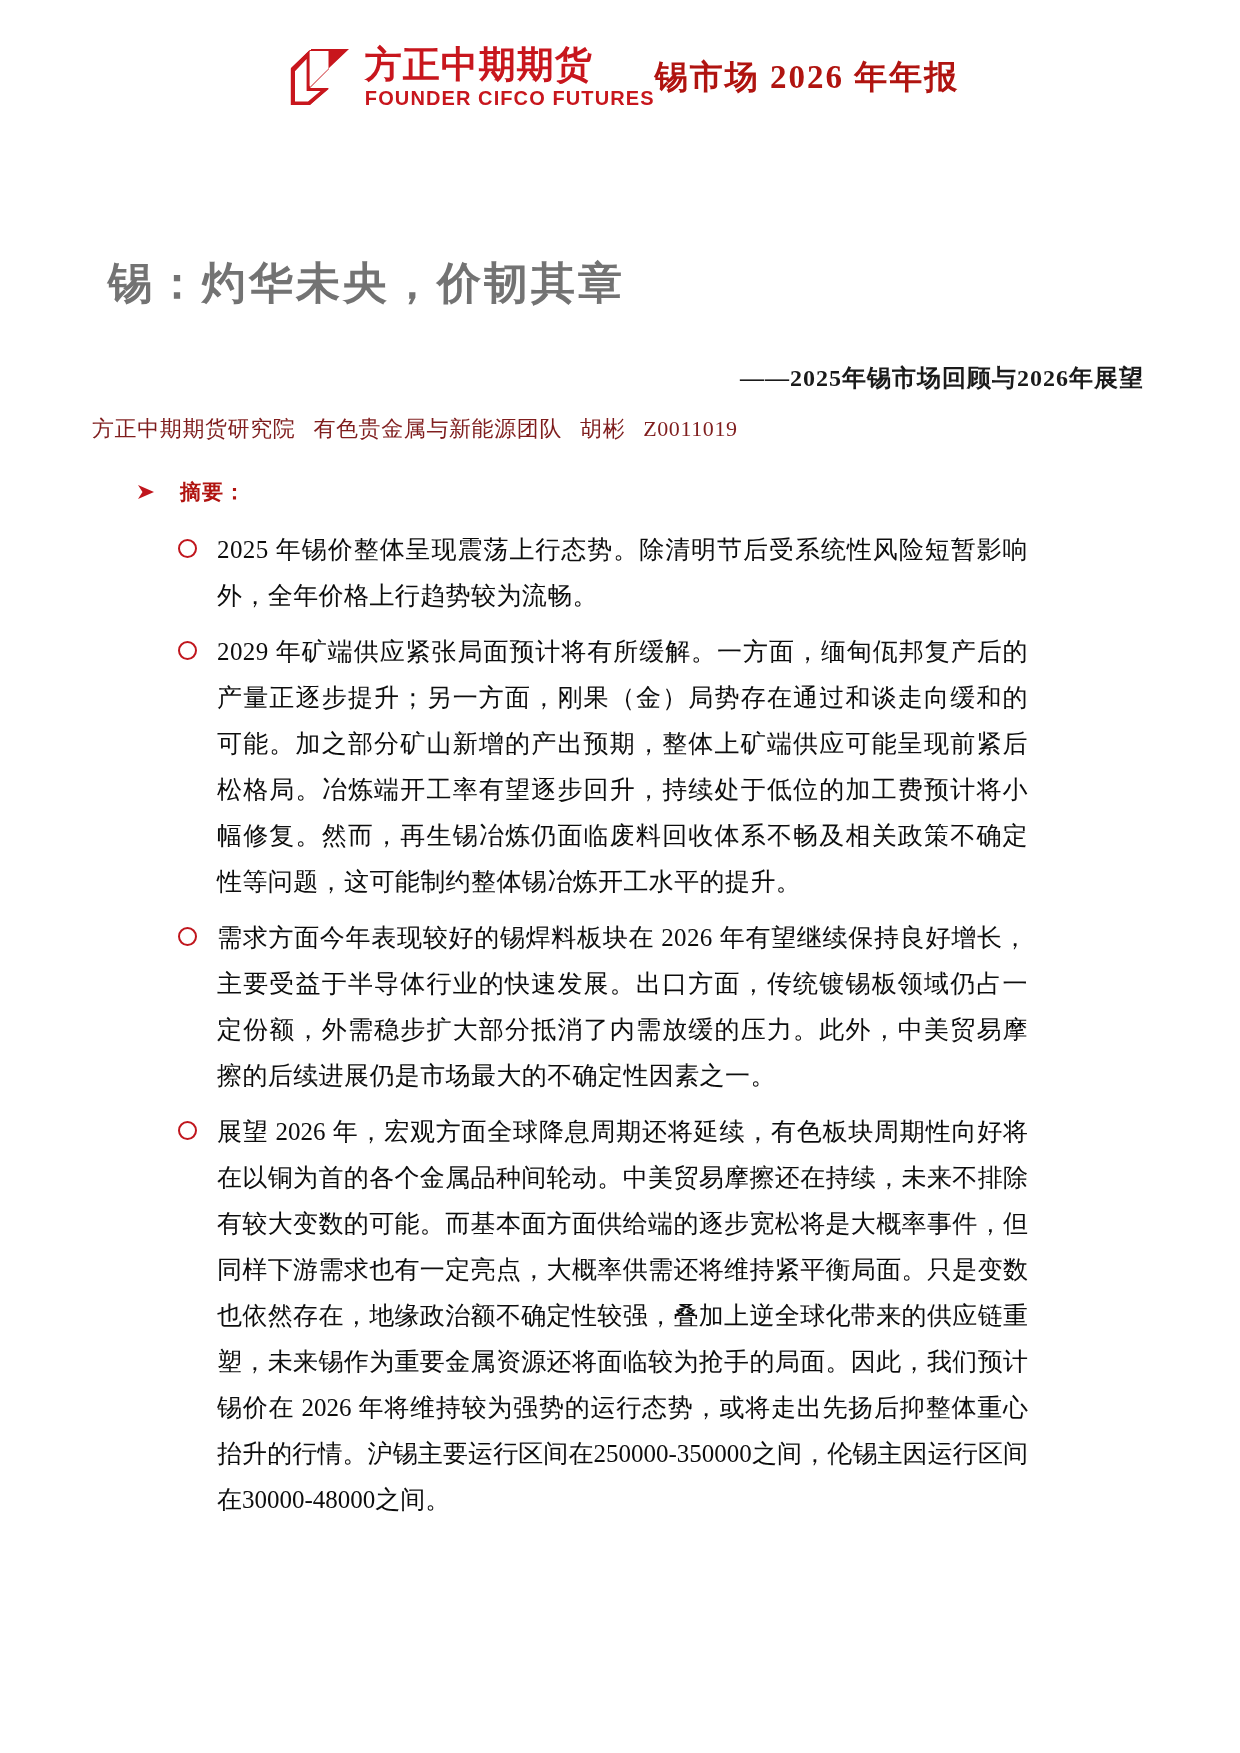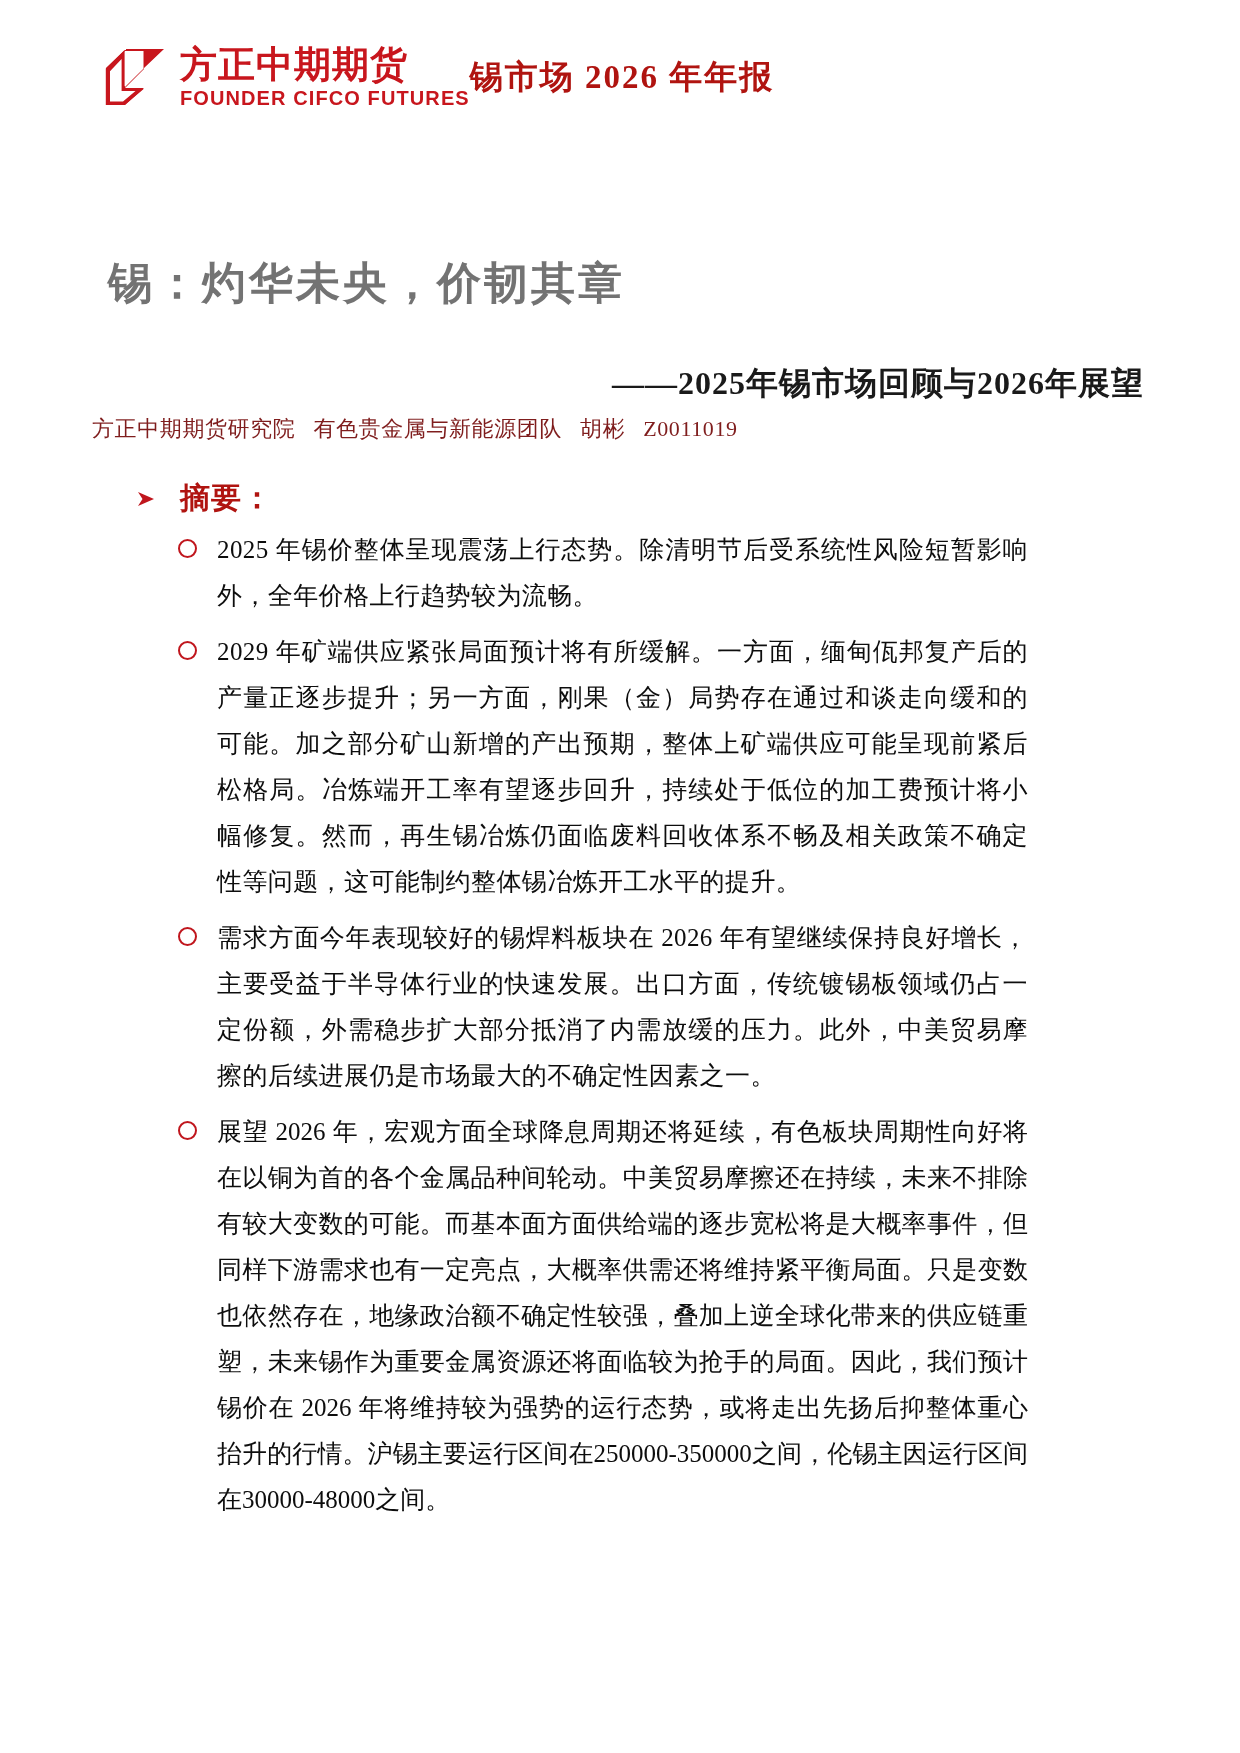--- a/index.html
+++ b/index.html
@@ -26,21 +26,21 @@
 
   
   .header {
     position: absolute;
     left: 0;
     top: 38px;
     width: 1240px;
     height: 78px;
     display: flex;
     align-items: center;
-    justify-content: flex-start;
+    justify-content: center;
     padding: 0 96px 0 104px;
     box-sizing: border-box;
   }
 
   .logo-block {
     display: flex;
     align-items: center;
     gap: 14px;
   }
 
@@ -100,21 +100,21 @@
     white-space: nowrap;
   }
 
   
   .subtitle {
     position: absolute;
     right: 96px;
     top: 362px;
     font-family: "Liberation Serif", "DejaVu Serif", serif;
     font-weight: bold;
-    font-size: 32px;
+    font-size: 24px;
     letter-spacing: 1px;
     color: #1a1a1a;
     white-space: nowrap;
     text-align: right;
   }
 
   
   .byline {
     position: absolute;
     left: 92px;
@@ -138,21 +138,21 @@
   }
   .arrow-bullet {
     width: 20px;
     height: 20px;
     display: block;
     flex: 0 0 auto;
   }
   .abstract-head-text {
     font-family: "Liberation Serif", "DejaVu Serif", serif;
     font-weight: bold;
-    font-size: 30px;
+    font-size: 21px;
     letter-spacing: 1px;
     color: #b01410;
   }
 
   
   .bullets {
     position: absolute;
     left: 178px;
     top: 527px;
     width: 850px;

